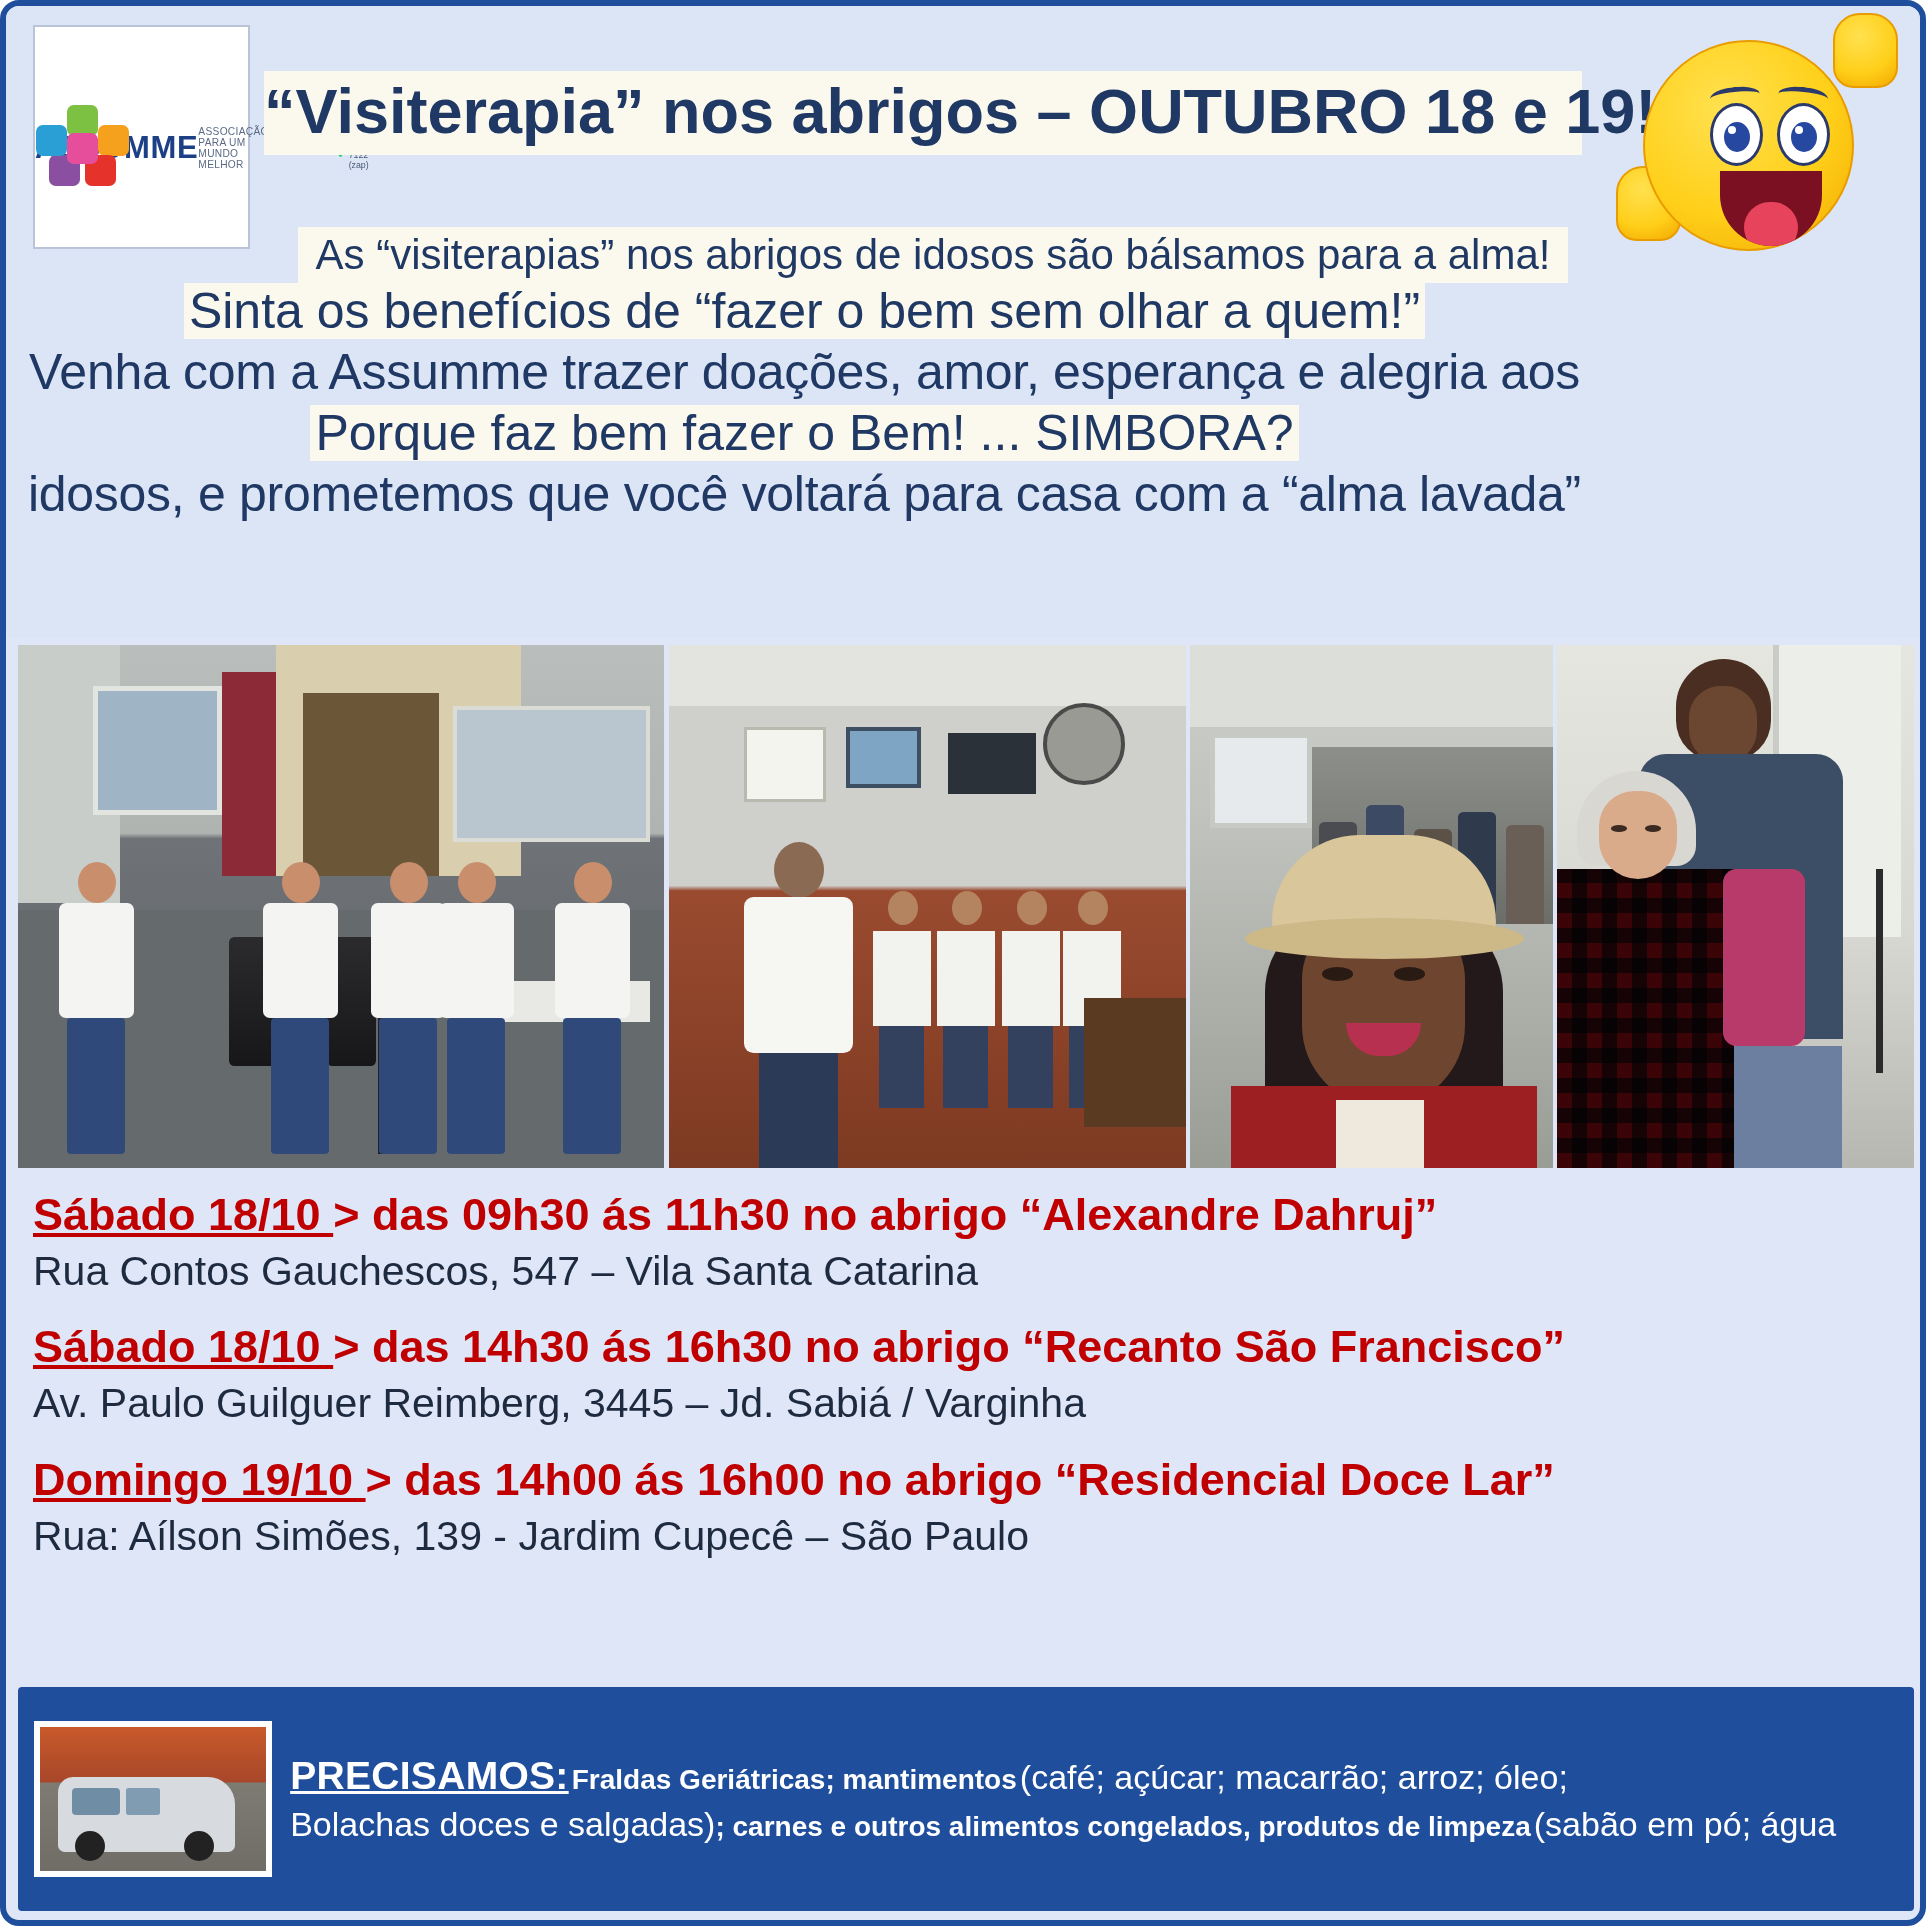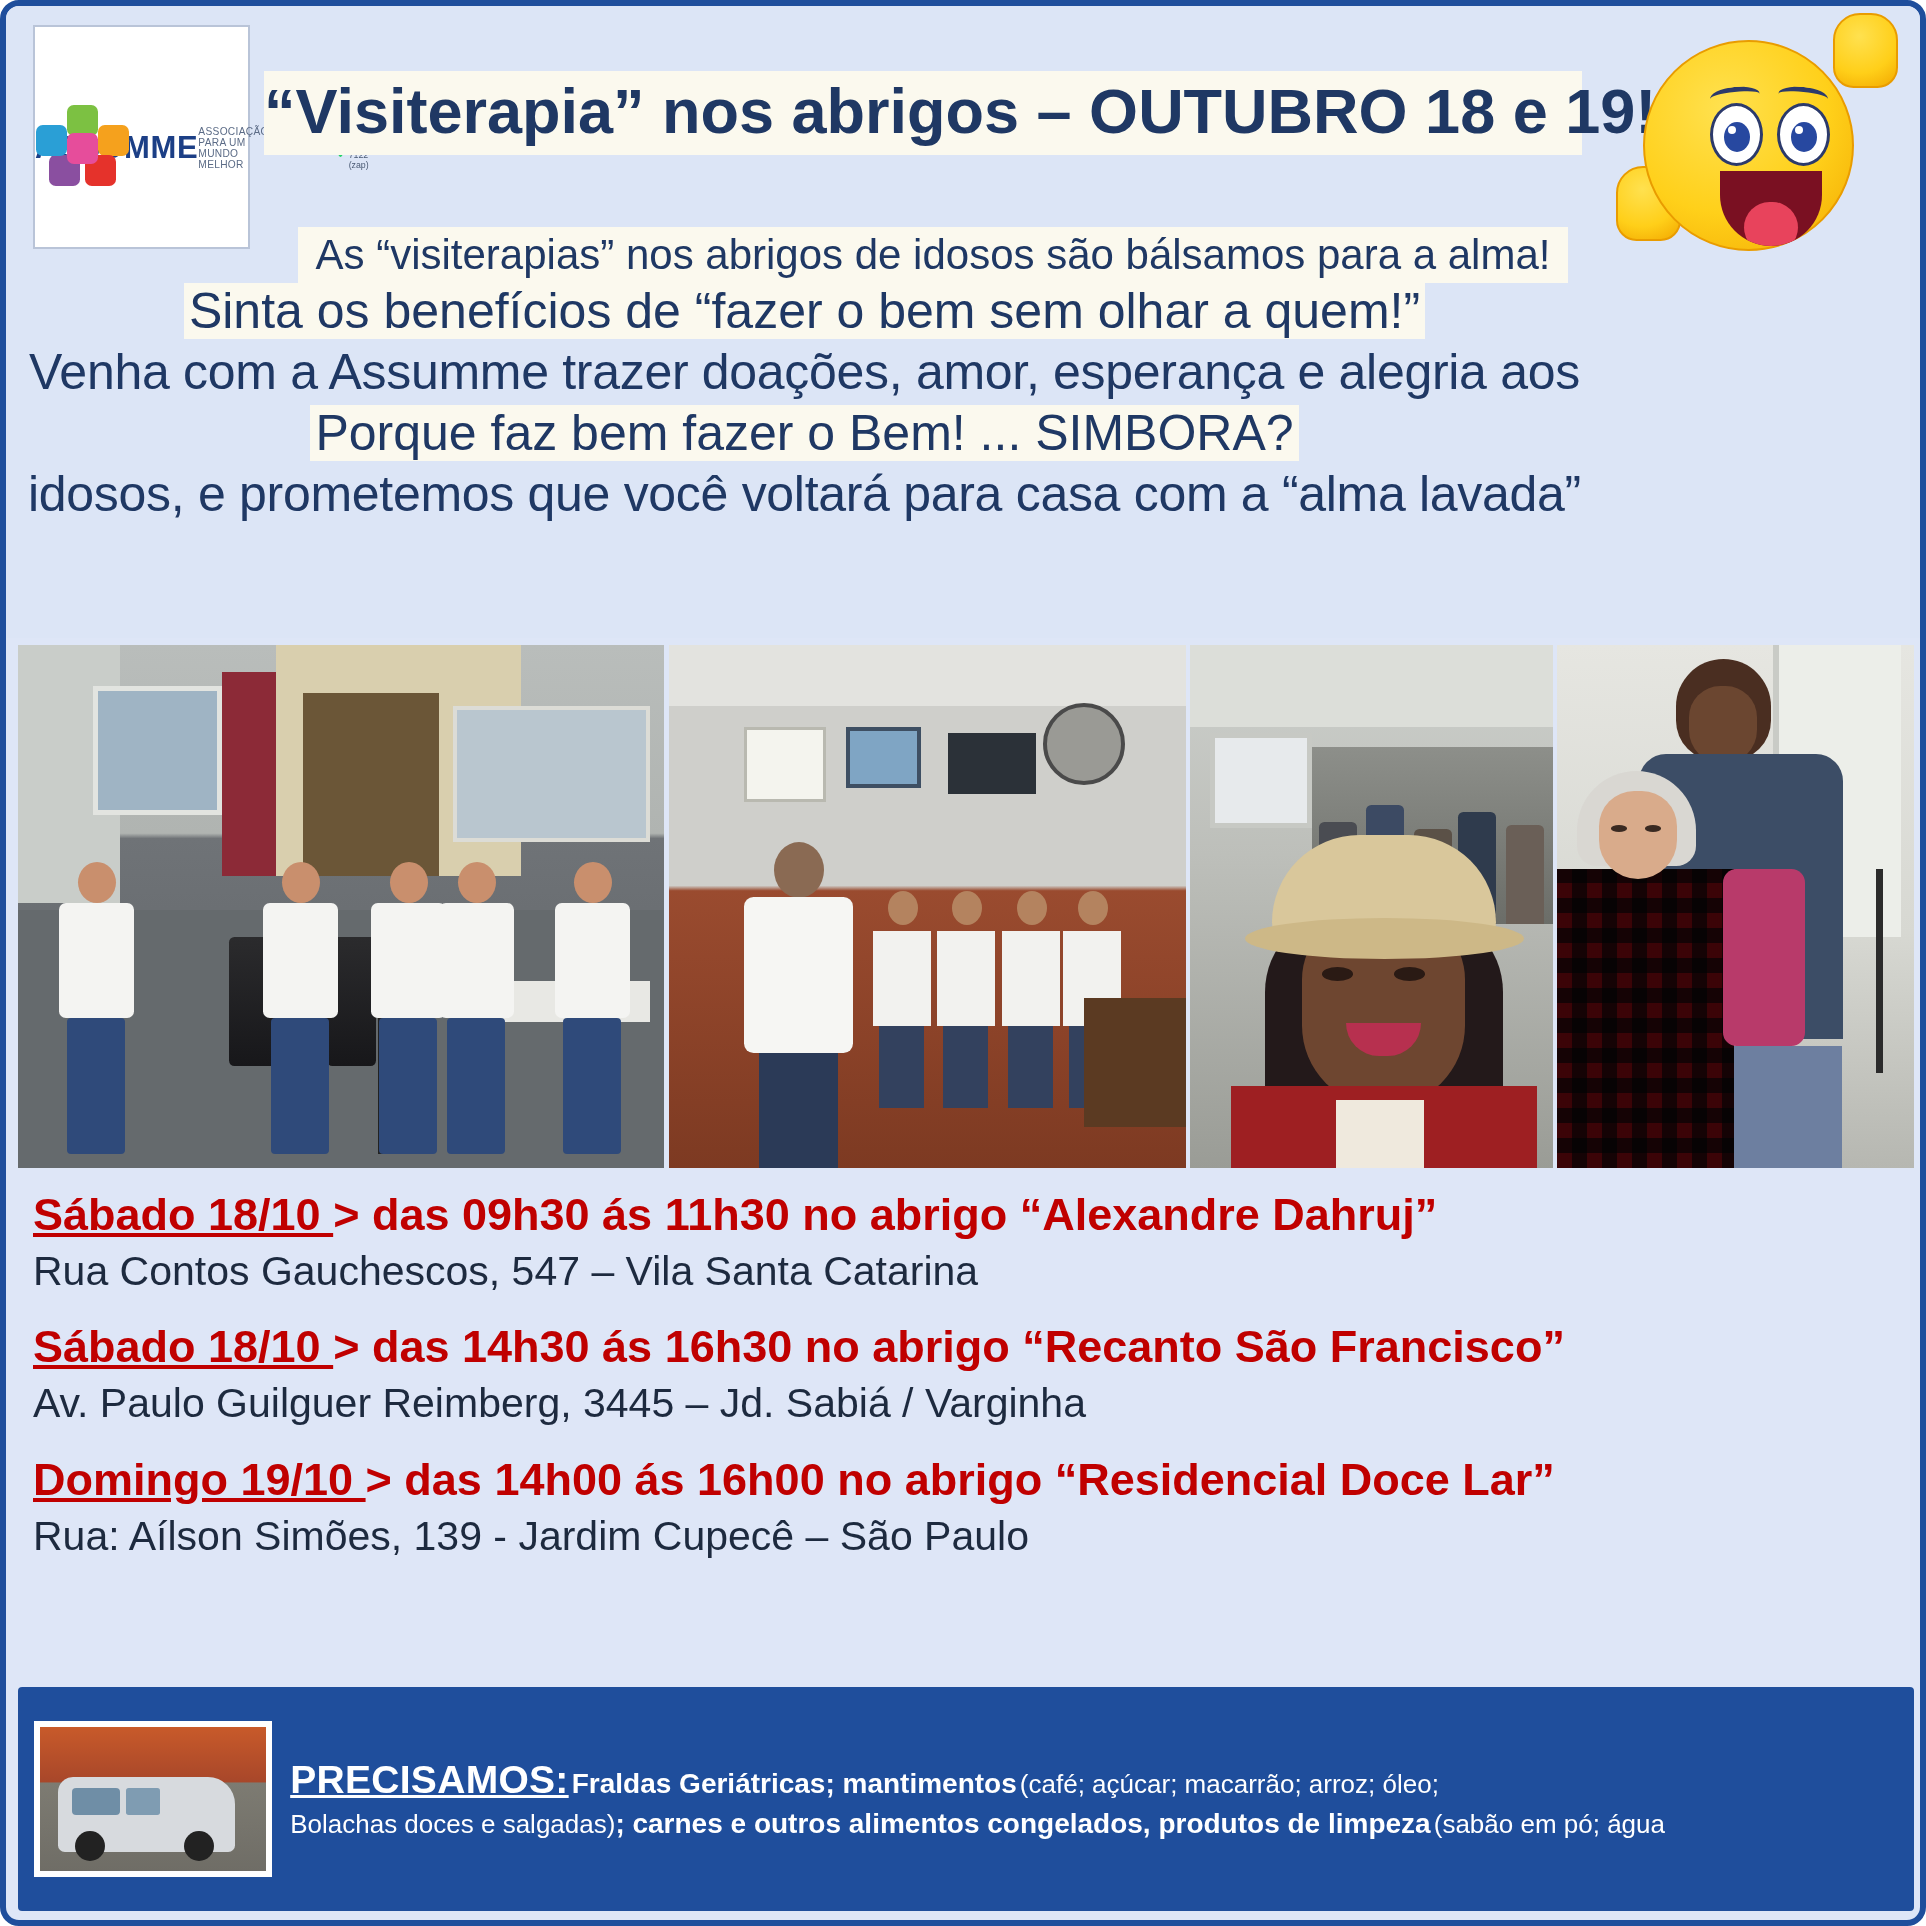--- a/index.html
+++ b/index.html
@@ -400,21 +400,21 @@
   .footer-text .row { white-space: nowrap; }
   .footer-text .r1 { text-align: left; }
   .footer-text .r2, .footer-text .r3 { text-align: center; }
   .lbl-precisamos {
     font-size: 39px;
     font-weight: bold;
     text-decoration: underline;
     letter-spacing: 0.3px;
   }
   .f-b { font-weight: bold; font-size: 28px; }
-  .f-n { font-weight: normal; font-size: 26px; text-align: center; }
+  .f-n { font-weight: normal; font-size: 34px; text-align: center; }
   .f-s { font-weight: normal; font-size: 21px; }
 </style>
 </head>
 <body>
 
 <div class="poster">
 
   <div class="header">
 
     <div class="logo-box">

